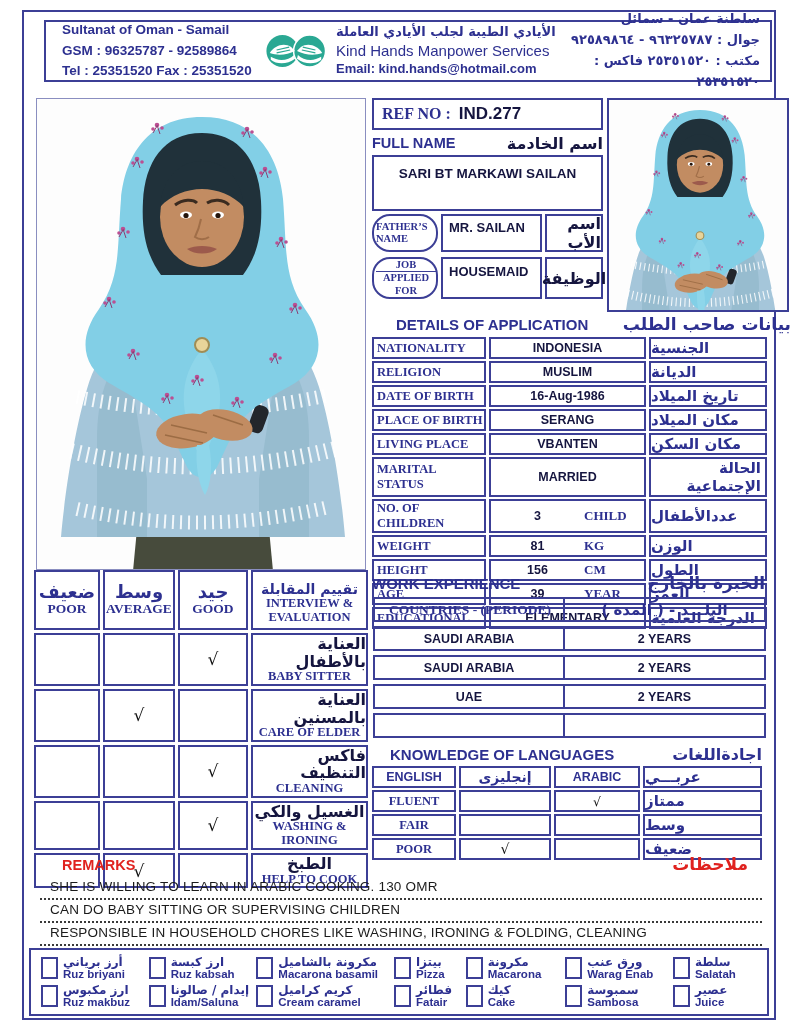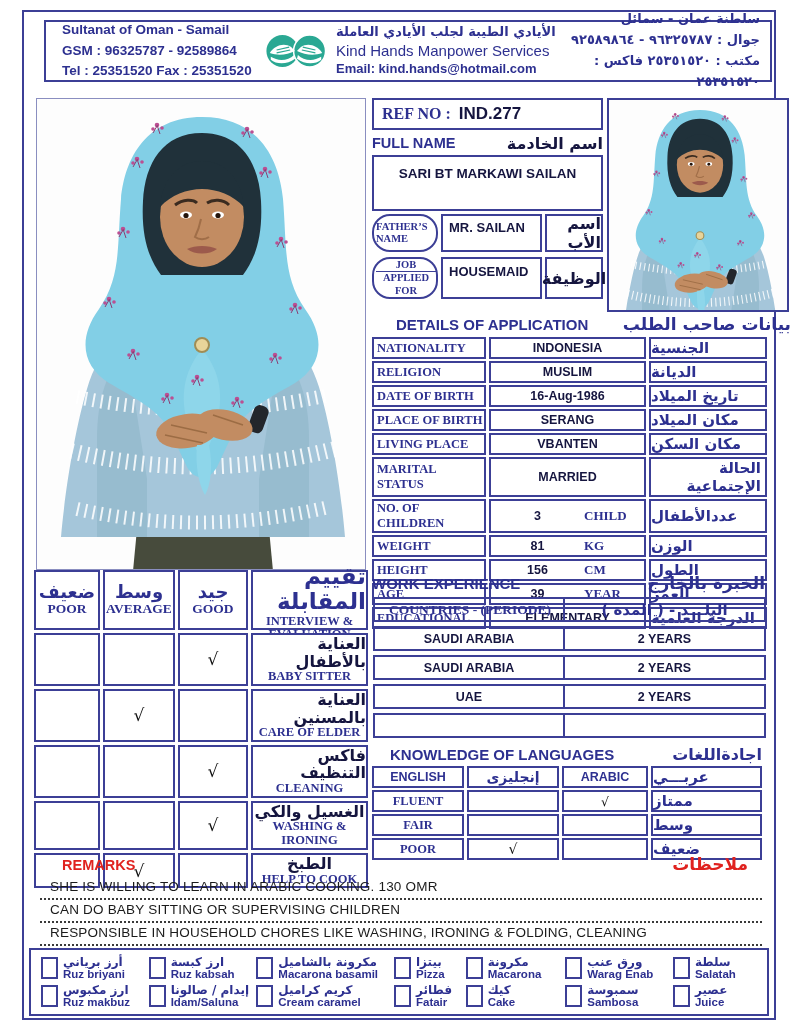--- a/index.html
+++ b/index.html
@@ -61,21 +61,21 @@
   
   .ctable{left:349px;top:585px;width:393px;display:flex;flex-direction:column;gap:4px;}
   .crow{display:flex;height:25px;}
   .crow .cc1{width:192px;border:var(--bd);display:flex;align-items:center;justify-content:center;}
   .crow .cc2{flex:1;border:var(--bd);border-left:none;display:flex;align-items:center;justify-content:center;}
   .chead1{font-size:13.5px;padding-left:2px;}
   .cval{font-size:12.5px;}
   
   .ltable{left:348px;top:754px;width:390px;height:88px;display:flex;flex-direction:column;gap:2px;}
   .lrow{flex:1;display:flex;gap:3px;}
-  .lrow .lc1{width:92px;justify-content:center;font-size:12.5px;}
+  .lrow .lc1{width:84px;justify-content:center;font-size:12.5px;}
   .lrow .lc2{width:92px;justify-content:center;font-size:14px;}
   .lrow .lc3{width:86px;justify-content:center;font-size:12.5px;}
   .lrow .lc4{flex:1;justify-content:flex-end;padding-right:6px;font-size:15px;}
   
   .rline{left:16px;width:722px;height:21px;font-size:13.5px;color:#1b1b1b;padding-left:10px;border-bottom:2px dotted #3a3a3a;letter-spacing:.2px;}
   
   .foodbox{left:5px;top:936px;width:740px;height:68px;border:var(--bd);display:flex;flex-direction:column;justify-content:space-evenly;padding:2px 10px;}
   .foodrow{display:flex;justify-content:space-between;}
   .fitem{display:flex;align-items:center;gap:5px;}
   .fcb{width:17px;height:22px;border:var(--bd);background:#fff;flex:none;}
@@ -297,21 +297,21 @@
           </div>
       <div class="ecell g2">
             <span class="ar b navy a">وسط</span>
             <span class="serif b navy e">AVERAGE</span>
           </div>
       <div class="ecell g3">
             <span class="ar b navy a">جيد</span>
             <span class="serif b navy e">GOOD</span>
           </div>
       <div class="ecell g4 ecat">
-            <span class="ar b navy a" style="font-size:23px;margin-top:6px;">تقييم المقابلة</span>
+            <span class="ar b navy a" style="font-size:14px;margin-top:6px;">تقييم المقابلة</span>
             <span class="serif b navy e">INTERVIEW &amp;</span>
             <span class="serif b navy e">EVALUATION</span>
           </div>
     </div>
     <div class="erow">
       <div class="ecell g1 chk"></div>
       <div class="ecell g2 chk"></div>
       <div class="ecell g3 chk">√</div>
       <div class="ecell g4 ecat">
             <span class="ar b ink a">العناية بالأطفال</span>

